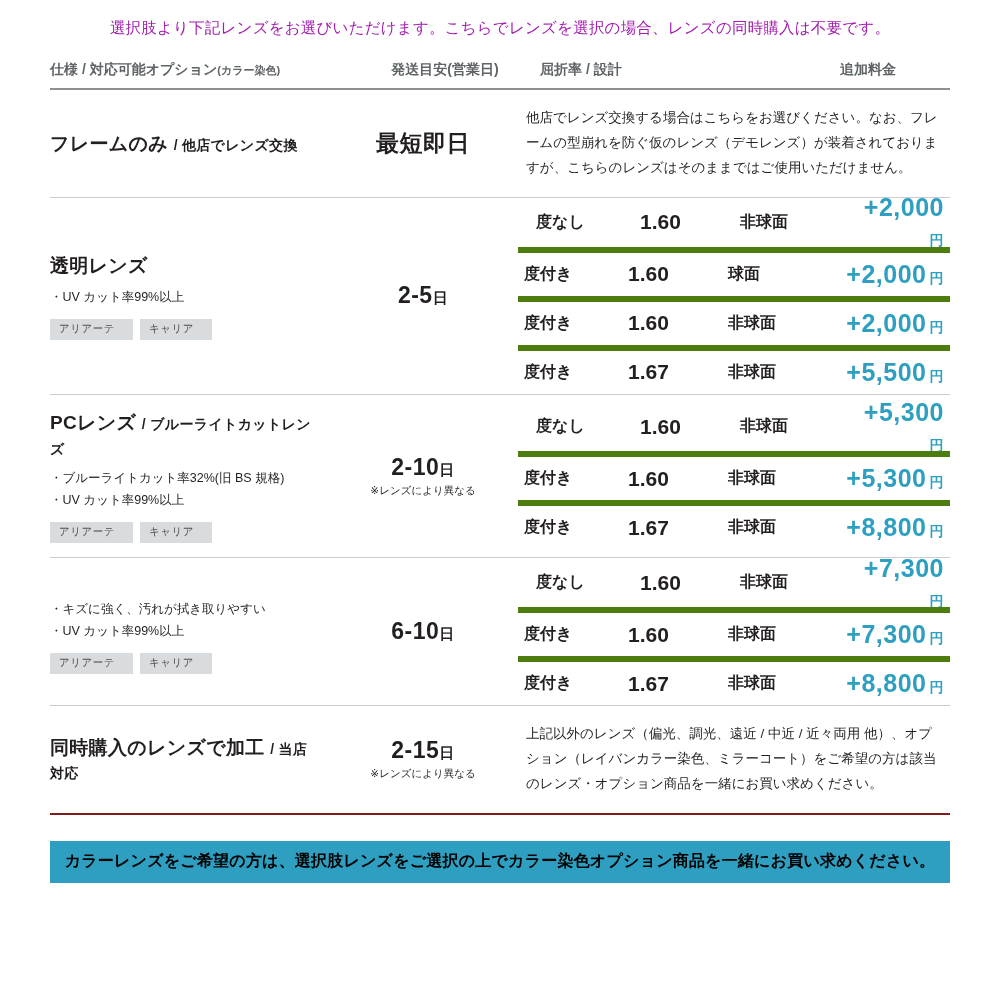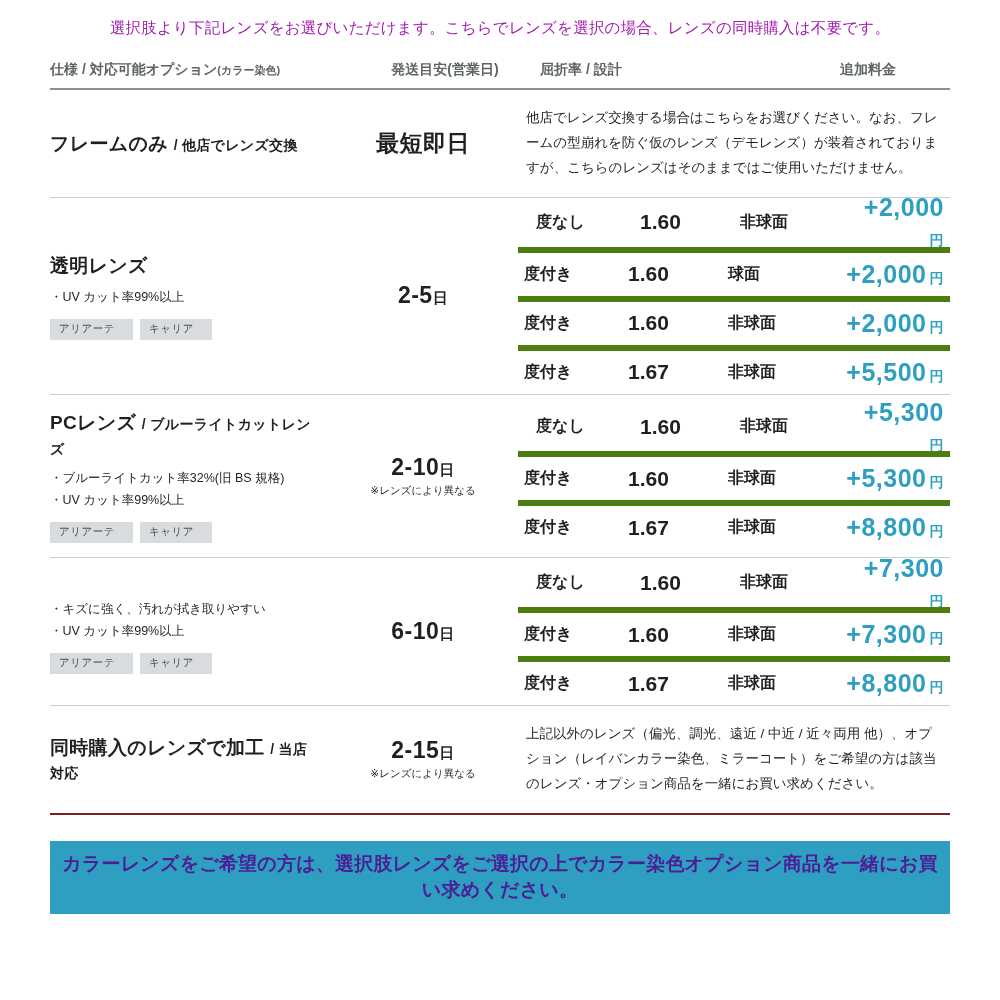--- a/index.html
+++ b/index.html
@@ -144,23 +144,23 @@
     font-size: 13.5px;
     line-height: 1.85;
     display: flex;
     align-items: center;
   }
 
   
   .banner {
     margin: 26px 22px 0 22px;
     background: #2e9fc0;
-    color: #4c1d95;
+    color: #000000;
     text-align: center;
-    font-size: 19px;
+    font-size: 16px;
     font-weight: bold;
     padding: 10px 6px 11px 6px;
     letter-spacing: 0.2px;
   }
 </style>
 </head>
 <body>
 
 <div class="page">
 

